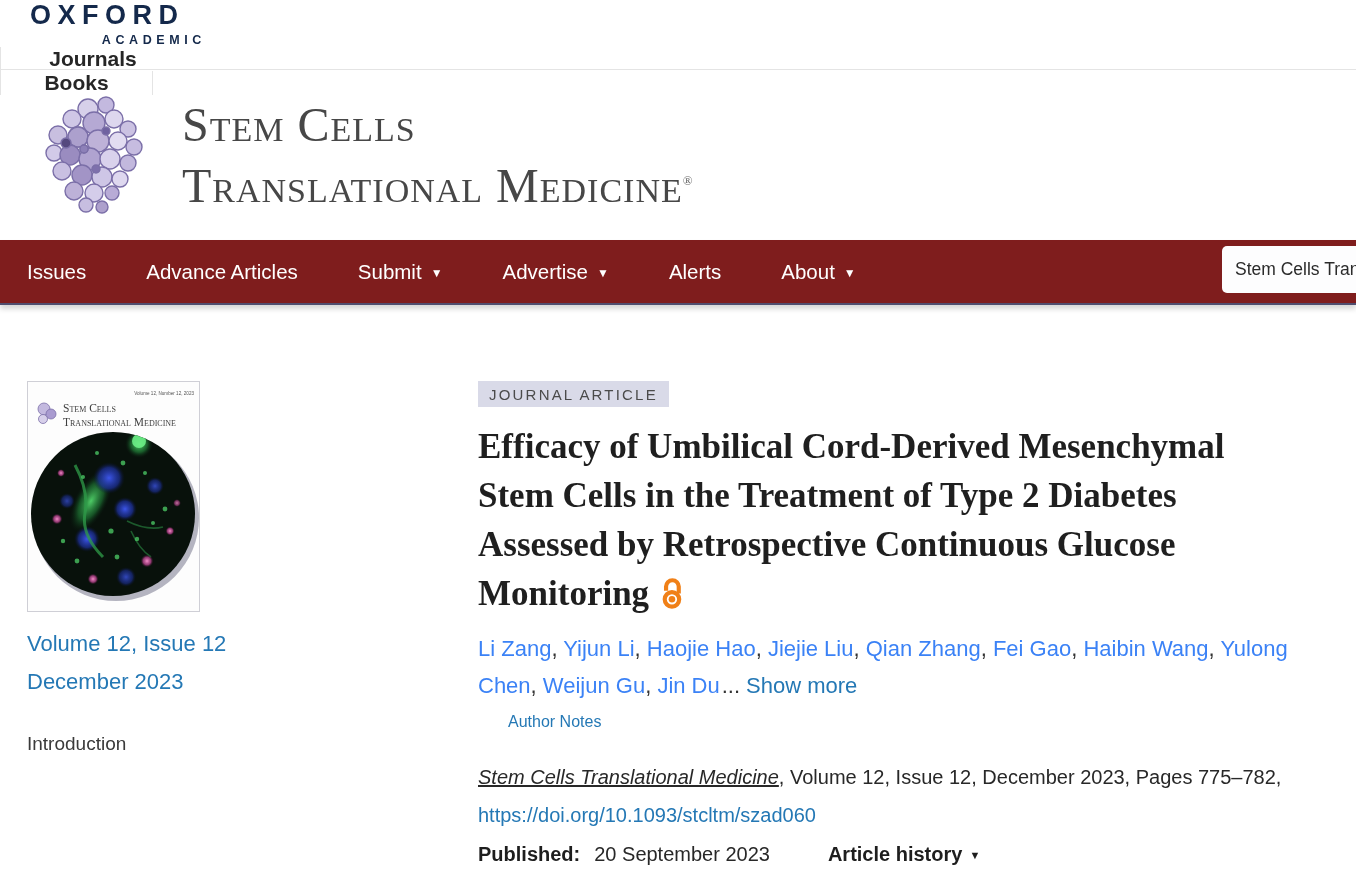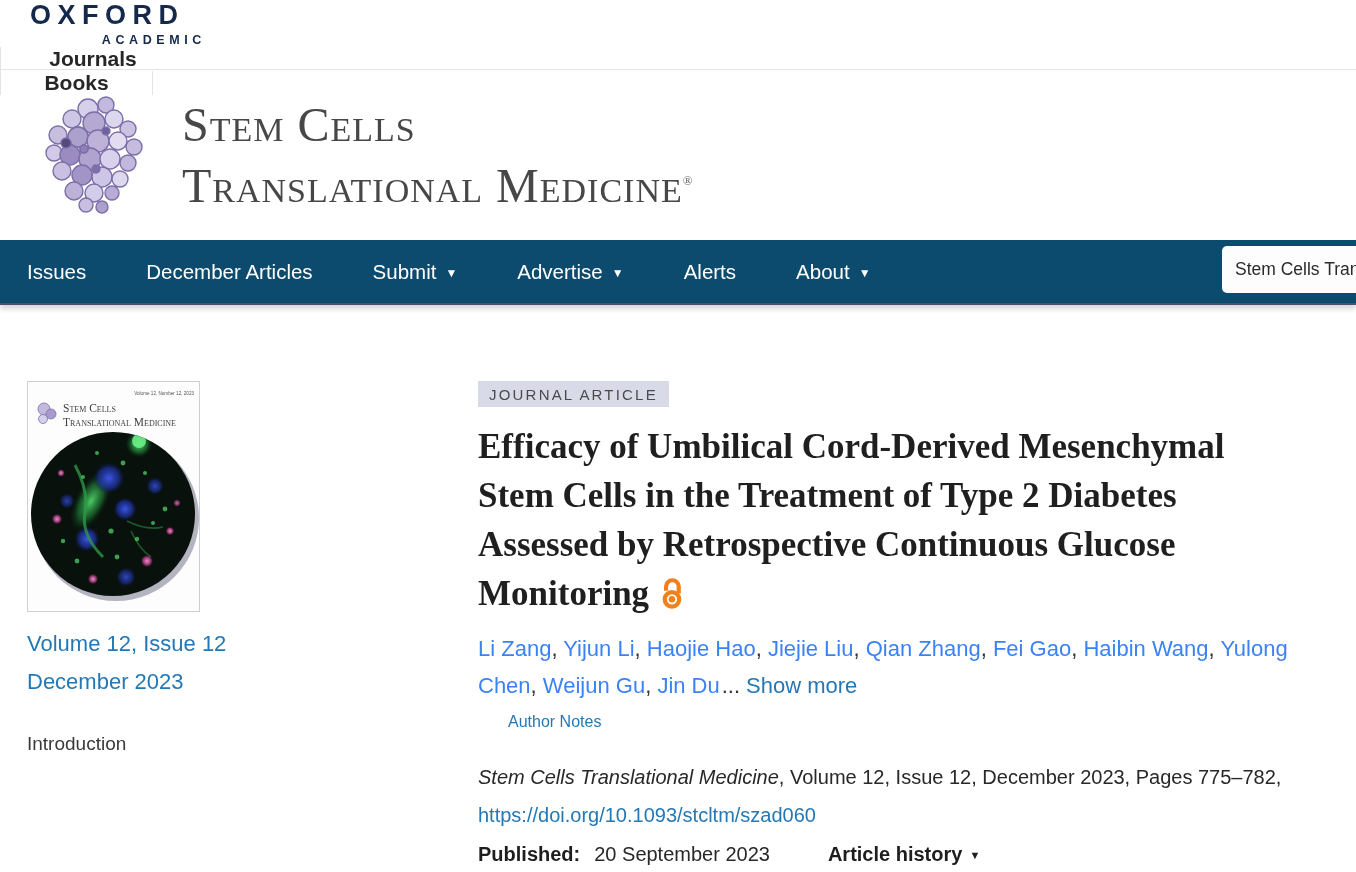--- a/index.html
+++ b/index.html
@@ -20,21 +20,21 @@
   .top-tab.books { width:153px; border-left:1px solid #e4e4e4; border-right:1px solid #e4e4e4; }
 
   
   .masthead { height:170px; display:flex; align-items:center; padding-left:36px; background:#fff; }
   .wordmark { margin-left:18px; font-family:"Liberation Serif", serif;
     font-variant-caps:small-caps; color:#474747; font-size:48px; line-height:56px;
     letter-spacing:1px; }
   .wordmark sup { font-size:13px; color:#6a6a6a; }
 
   
-  .navbar { height:65px; background:#0c4a6e; display:flex; align-items:center;
+  .navbar { height:65px; background:#7f1d1d; display:flex; align-items:center;
     padding-left:27px; position:relative; border-bottom:2px solid #504e6f;
     box-shadow:0 4px 5px rgba(0,0,0,0.16); }
   .nav-item { color:#ffffff; font-size:20.5px; margin-right:60px; cursor:pointer;
     text-decoration:none; display:flex; align-items:center; white-space:nowrap; }
   .nav-caret { font-size:12px; margin-left:9px; position:relative; top:1px; }
   .nav-search { position:absolute; left:1222px; top:6px; height:47px; width:230px;
     border:none; border-radius:5px 0 0 5px; background:#fdfdfe; padding:0 10px 0 13px;
     font-size:17.5px; color:#2b2b2b; font-family:"Liberation Sans", sans-serif; outline:none; }
 
   
@@ -56,21 +56,21 @@
 
   .authors { margin-top:12px; font-size:22px; line-height:37px; color:#333; max-width:812px; }
   .author-link { color:#3b82f6; text-decoration:none; }
   .author-sep { color:#333; }
   .ellipsis { color:#333; margin:0 6px 0 2px; }
   .show-more { color:#2478b5; text-decoration:none; }
   .author-notes { margin-top:9px; margin-left:30px; font-size:16px; }
   .author-notes a { color:#2478b5; text-decoration:none; }
 
   .citation { margin-top:27px; font-size:20px; line-height:38px; color:#282828; max-width:820px; }
-  .citation .jname { font-style:italic; font-family:"Liberation Sans", sans-serif; }
+  .citation .jname { font-style:italic; font-family:"Liberation Sans", sans-serif;text-decoration:underline; }
   .citation a { color:#2478b5; text-decoration:none; }
 
   .pub-row { margin-top:9px; font-size:20px; color:#282828; display:flex; align-items:center; }
   .pub-label { font-weight:bold; color:#1e1e1e; }
   .pub-date { margin-left:14px; }
   .history { font-weight:bold; color:#1e1e1e; margin-left:58px; cursor:pointer;
     display:flex; align-items:center; }
   .history .nav-caret2 { font-size:11px; margin-left:7px; color:#1e1e1e; }
 </style>
 </head>
@@ -129,21 +129,21 @@
     <div><span>Stem Cells</span></div>
     <div><span>Translational Medicine</span><sup>®</sup></div>
   </div>
 </div>
 
 <div class="navbar">
   <a class="nav-item">
     <span>Issues</span>
     </a>
   <a class="nav-item">
-    <span>December Articles</span>
+    <span>Advance Articles</span>
     </a>
   <a class="nav-item">
     <span>Submit</span>
     <span class="nav-caret">▼</span>
     </a>
   <a class="nav-item">
     <span>Advertise</span>
     <span class="nav-caret">▼</span>
     </a>
   <a class="nav-item">

